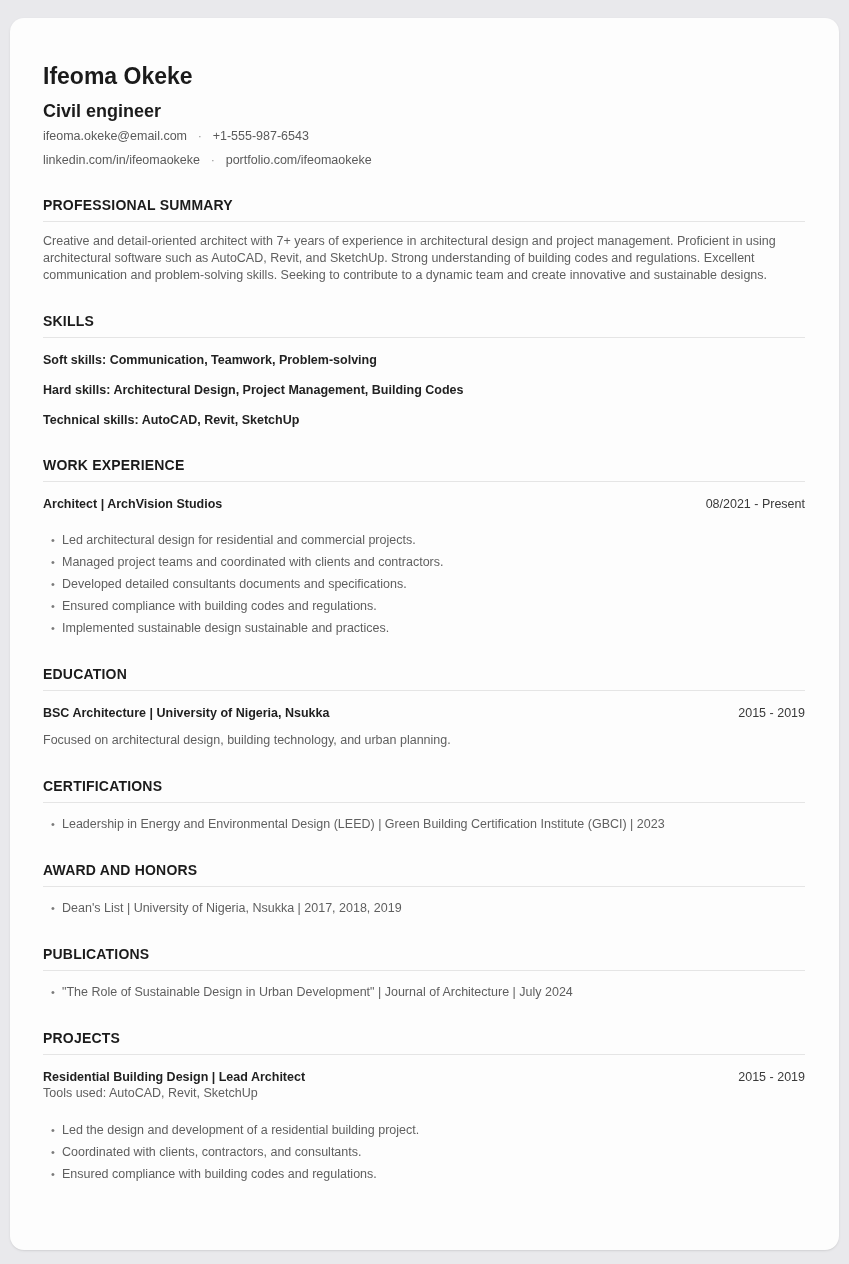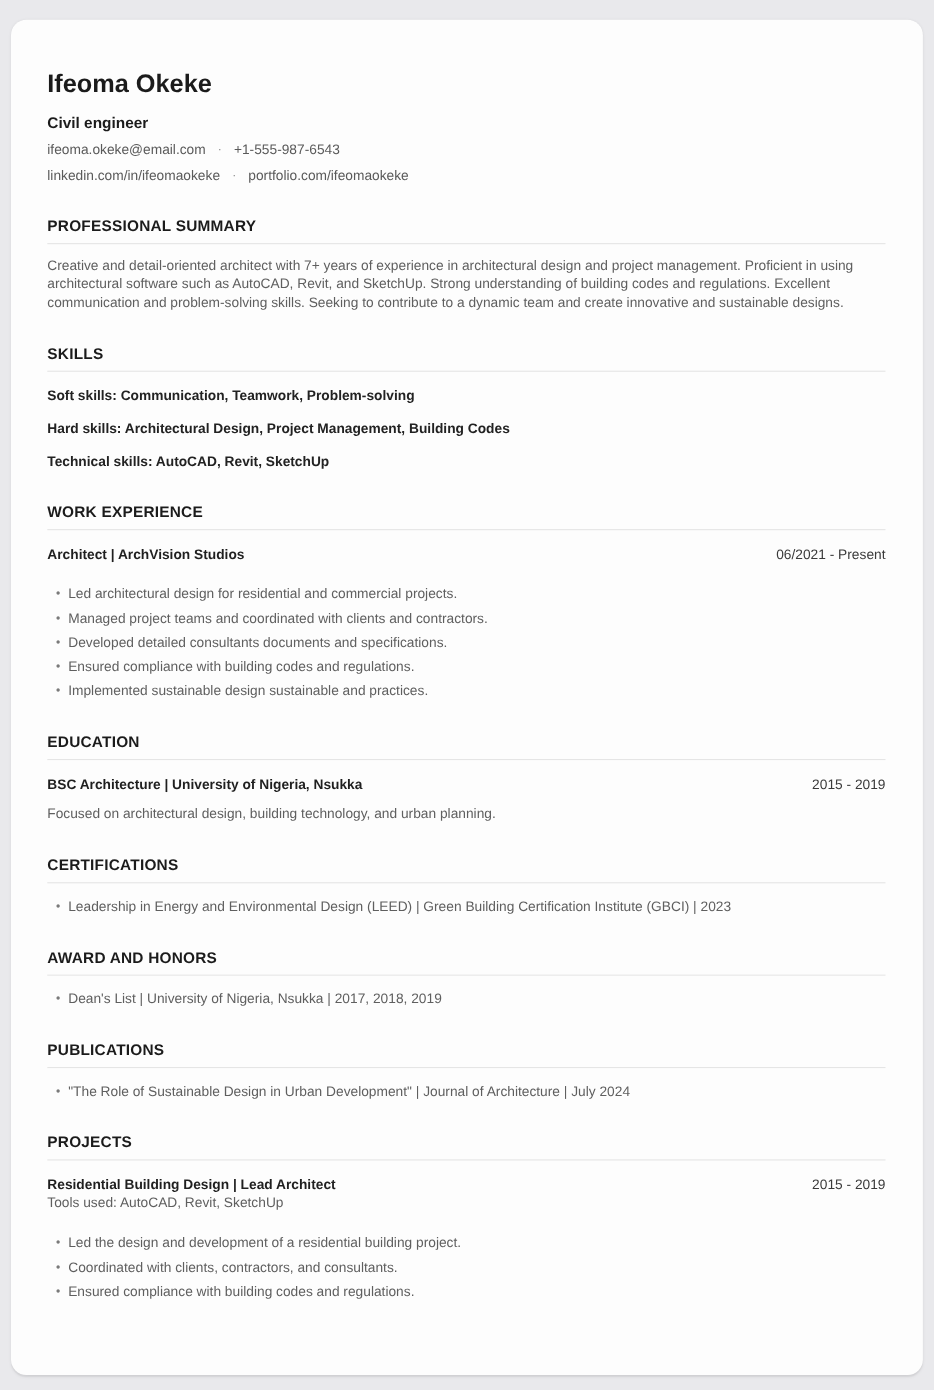--- a/index.html
+++ b/index.html
@@ -35,21 +35,21 @@
   }
   h1.name {
     margin: 17px 0 0;
     font-size: 23px;
     line-height: 26px;
     color: var(--heading);
     font-weight: bold;
   }
   h2.job-title {
     margin: 13px 0 0;
-    font-size: 14px;
+    font-size: 18px;
     line-height: 18px;
     color: var(--heading);
     font-weight: bold;
   }
   .contact-row {
     margin-top: 9px;
     font-size: 12.5px;
     line-height: 15px;
     color: #5a5a5a;
   }
@@ -151,21 +151,21 @@
       <h3 class="section-heading">SKILLS</h3>
       <p class="skill-line">Soft skills: Communication, Teamwork, Problem-solving</p>
       <p class="skill-line">Hard skills: Architectural Design, Project Management, Building Codes</p>
       <p class="skill-line">Technical skills: AutoCAD, Revit, SketchUp</p>
     </section>
 
     <section>
       <h3 class="section-heading">WORK EXPERIENCE</h3>
       <div class="entry-header">
         <span class="entry-title">Architect | ArchVision Studios</span>
-        <span class="entry-dates">06/2021 - Present</span>
+        <span class="entry-dates">08/2021 - Present</span>
       </div>
       <ul class="bullets">
         <li>Led architectural design for residential and commercial projects.</li>
         <li>Managed project teams and coordinated with clients and contractors.</li>
         <li>Developed detailed consultants documents and specifications.</li>
         <li>Ensured compliance with building codes and regulations.</li>
         <li>Implemented sustainable design sustainable and practices.</li>
       </ul>
     </section>
 

